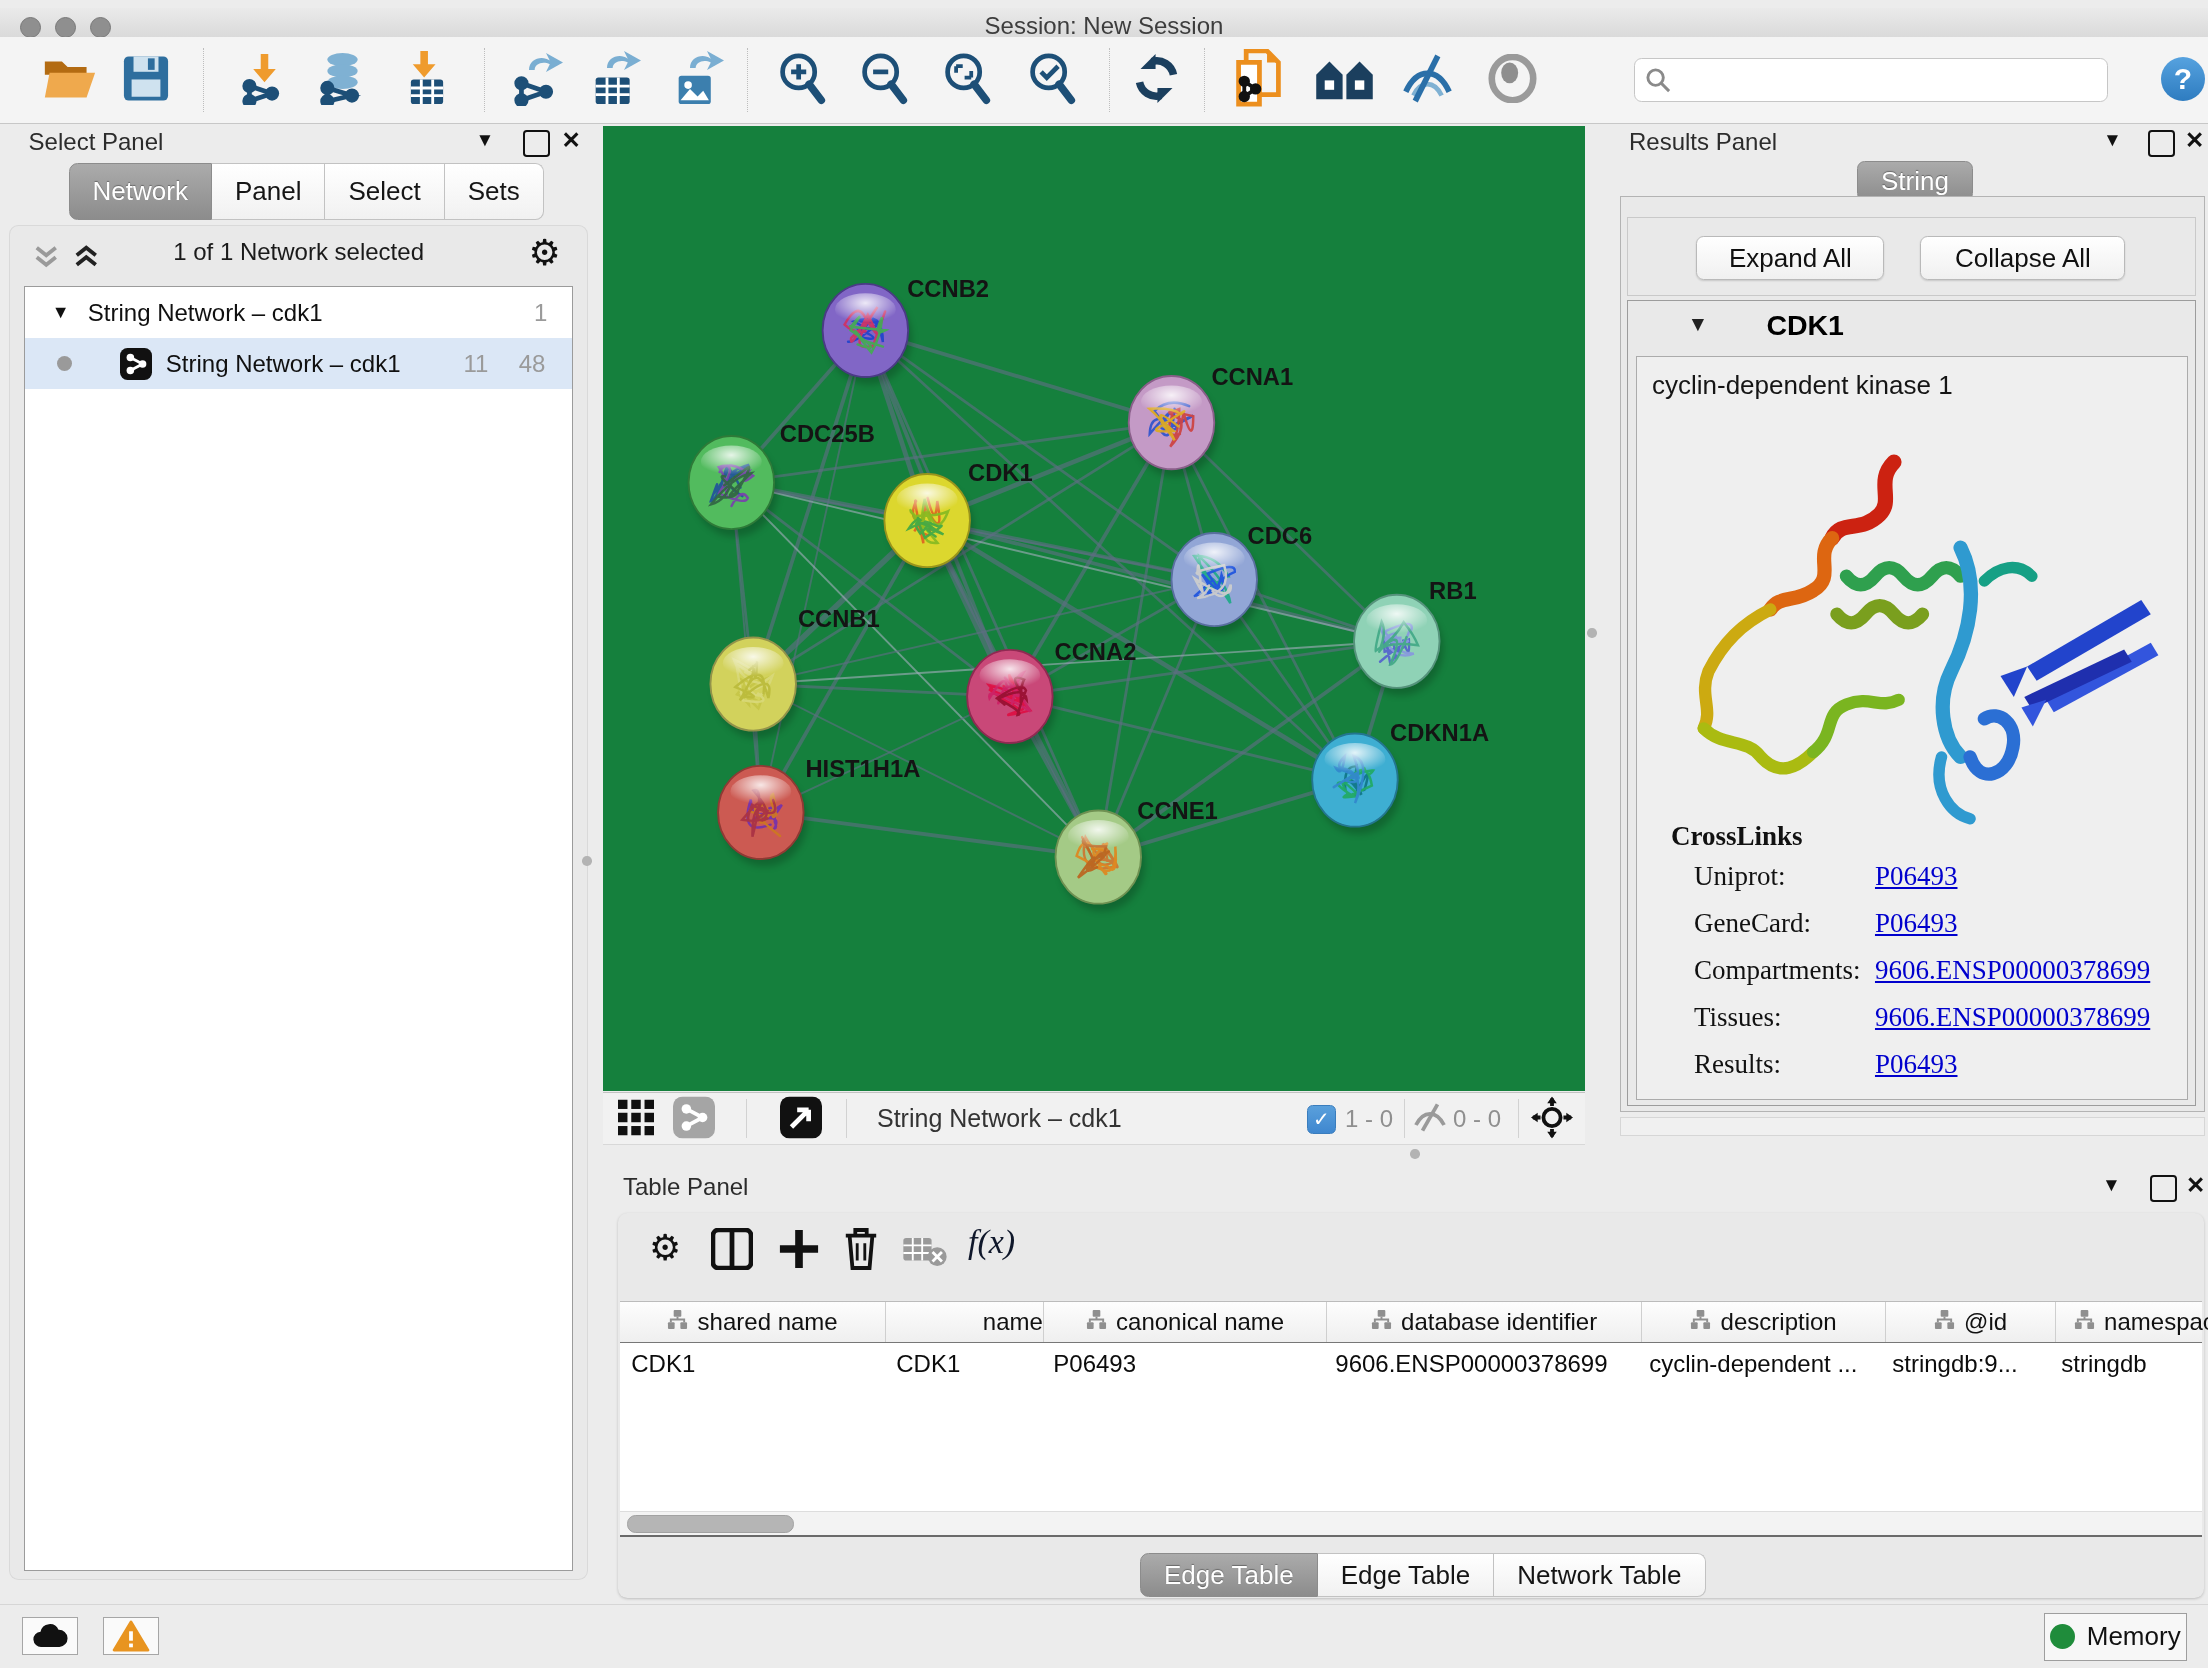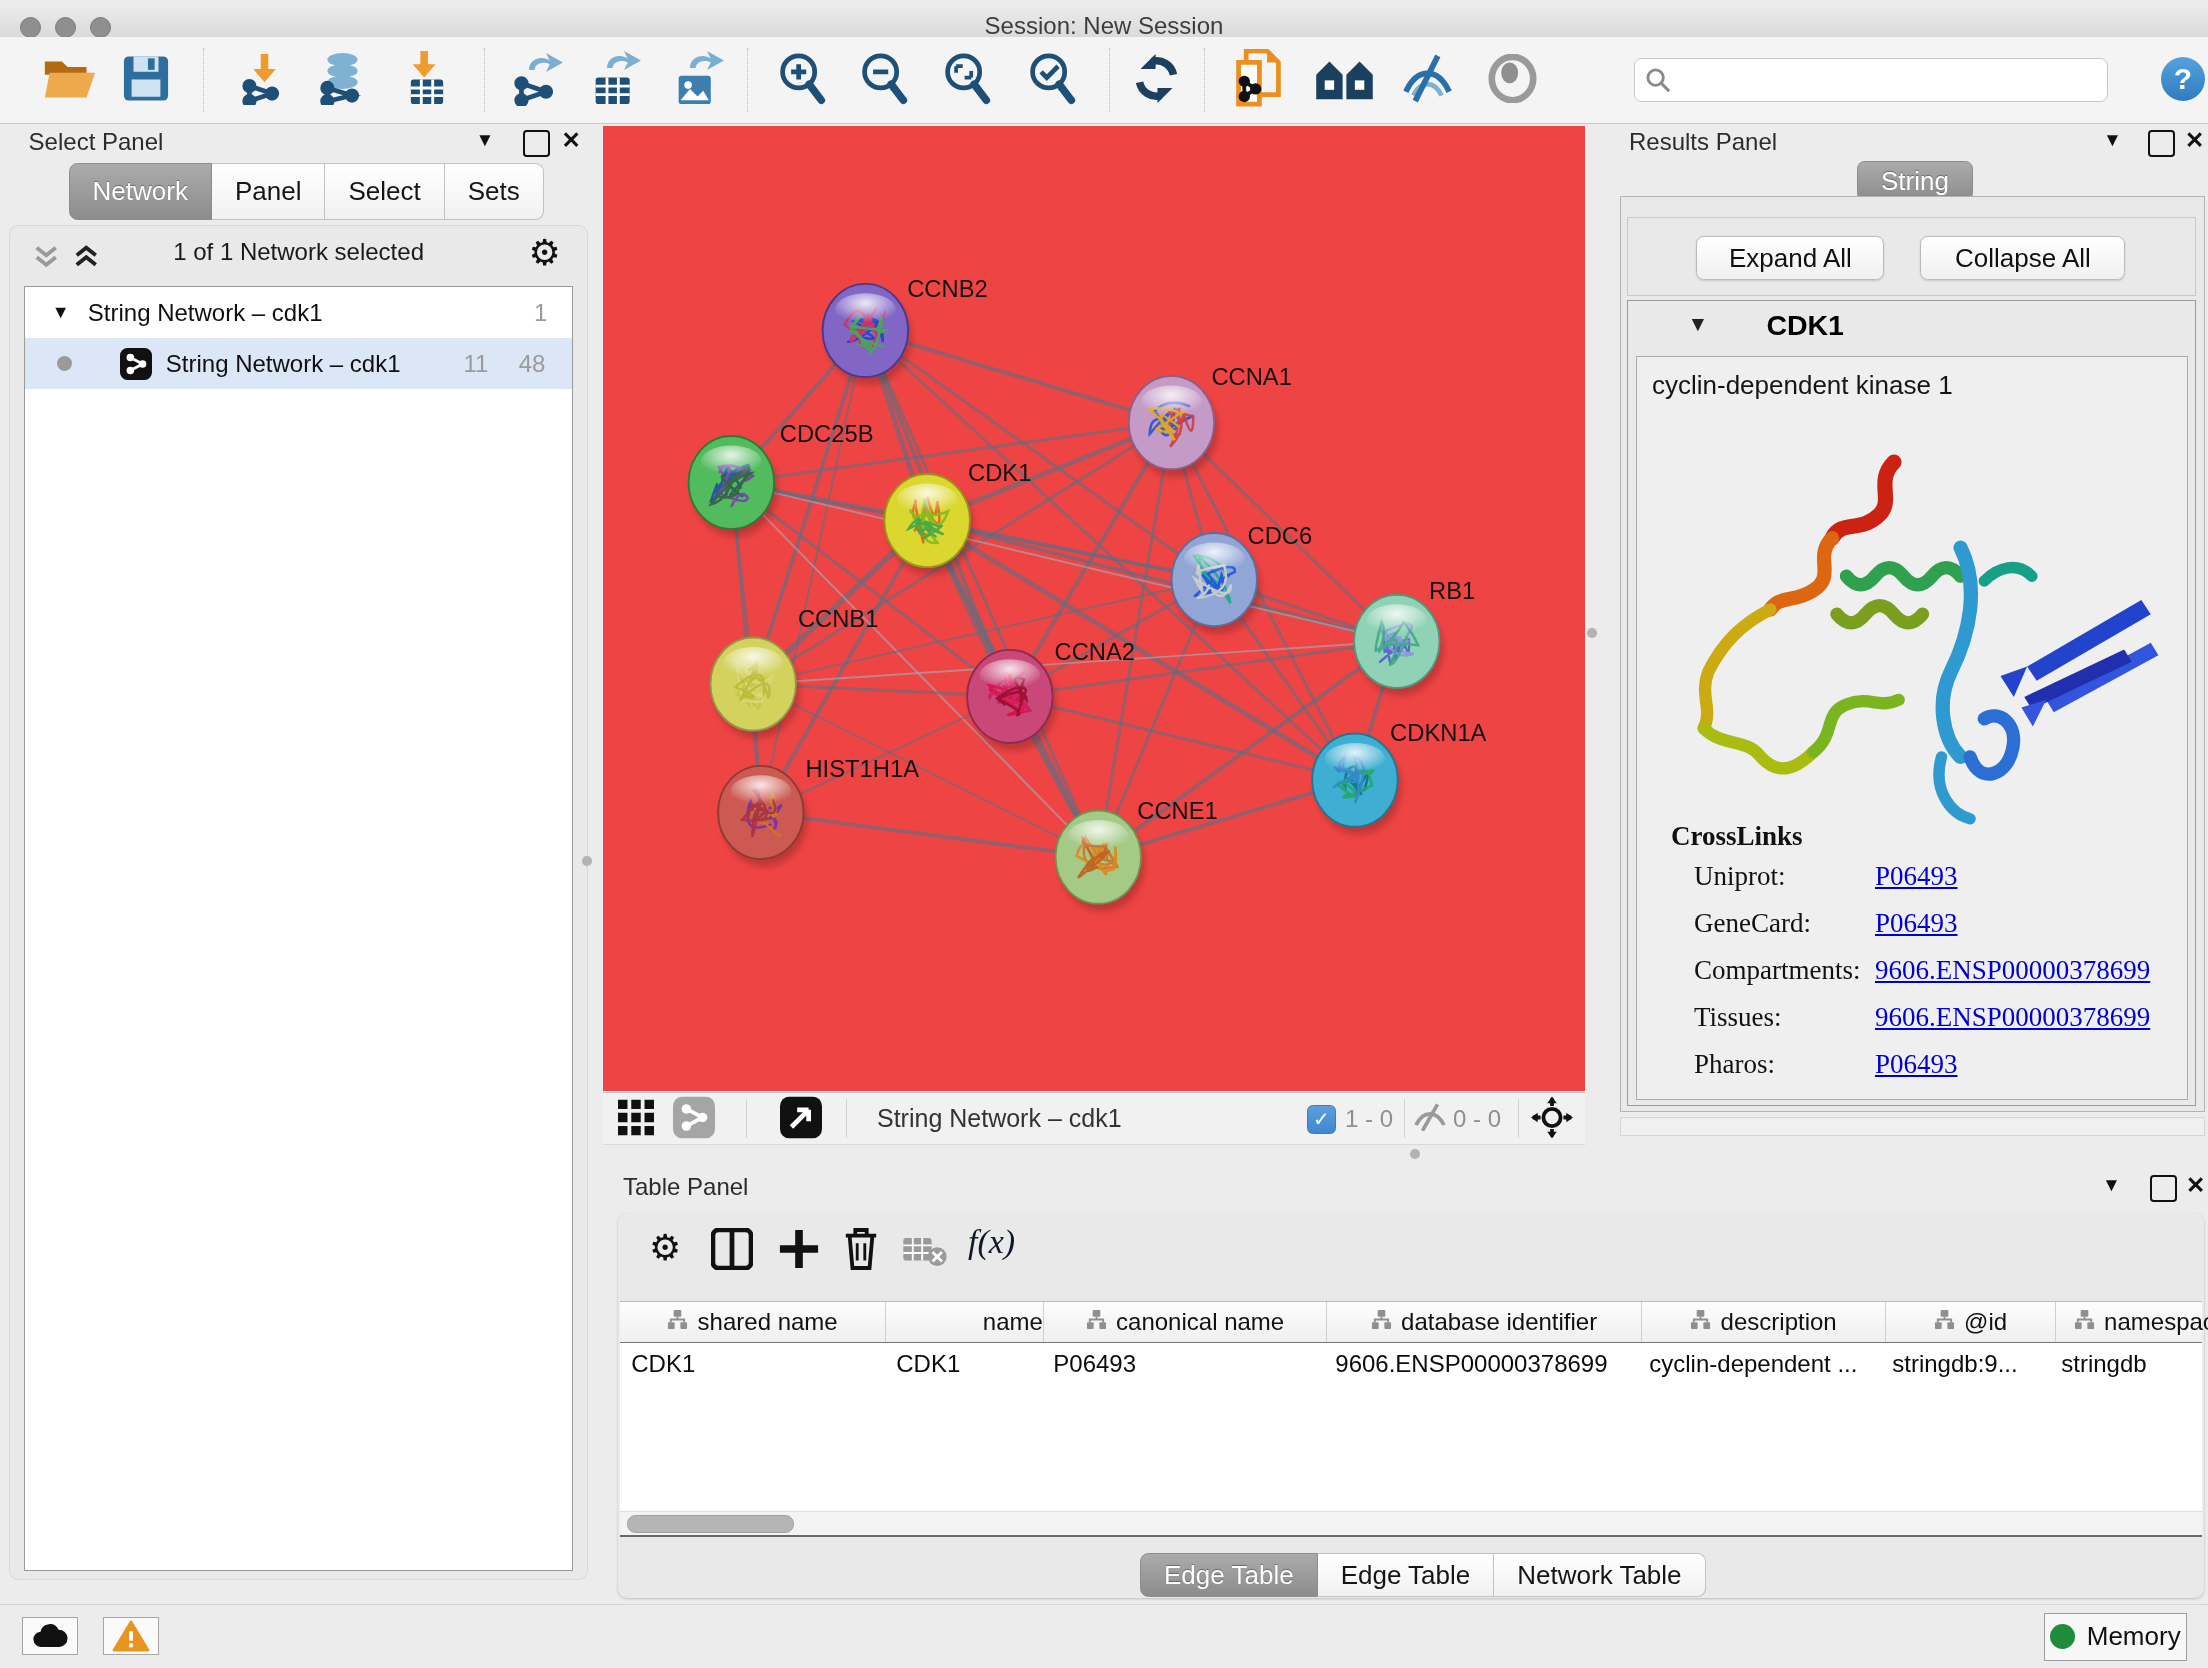--- a/index.html
+++ b/index.html
@@ -38,21 +38,21 @@
   
   .cpanel{position:absolute;left:7.6px;top:126px;width:582px;height:1454px;}
   .cp-box{position:absolute;left:1.9px;right:1.9px;top:99px;bottom:0;background:#e9e9e9;
     border-radius:9.5px;box-shadow:0 0 0 1px #d9d9d9 inset;}
   .cp-tree{position:absolute;left:14.3px;right:14.3px;top:61px;bottom:9.5px;background:#fff;
     border:1.9px solid #9b9b9b;overflow:hidden;}
   .treerow{position:relative;height:51px;font-size:24px;color:#101010;}
   .treerow.selected{background:#dbe7f6;}
   .tnum{position:absolute;top:0;line-height:51px;color:#9a9a9a;}
   
-  .canvas{position:absolute;left:603px;top:126px;width:982px;height:965px;background:#ef4444;}
+  .canvas{position:absolute;left:603px;top:126px;width:982px;height:965px;background:#15803d;font-weight:bold;}
   .canvasbar{position:absolute;left:603px;top:1092px;width:982px;height:51px;background:#f1f1f1;
     border-top:1.9px solid #c2c2c2;border-bottom:1px solid #d8d8d8;}
   .cb-sep{position:absolute;top:5.7px;bottom:5.7px;border-left:1px solid #d2d2d2;}
   .cb-title{position:absolute;left:274px;top:0;line-height:51px;font-size:25px;color:#333;}
   .cb-badge{position:absolute;top:0;line-height:51px;font-size:24px;color:#8f8f8f;}
   .checkbox{position:absolute;top:12.4px;width:27px;height:27px;border-radius:5.7px;
     background:linear-gradient(#5aa0dc,#3f87cf);border:1px solid #3a7dbd;color:#fff;
     font-size:20px;text-align:center;line-height:27px;}
   
   .rpanel{position:absolute;left:1614px;top:126px;width:594px;height:1041px;}
@@ -564,21 +564,21 @@
               </div>
               <div class="xl" style="display: flex; margin-bottom: 16px;">
                 <span style="width: 181px;">Compartments:</span>
                 <a href="#">9606.ENSP00000378699</a>
               </div>
               <div class="xl" style="display: flex; margin-bottom: 16px;">
                 <span style="width: 181px;">Tissues:</span>
                 <a href="#">9606.ENSP00000378699</a>
               </div>
               <div class="xl" style="display: flex; margin-bottom: 16px;">
-                <span style="width: 181px;">Pharos:</span>
+                <span style="width: 181px;">Results:</span>
                 <a href="#">P06493</a>
               </div>
             </div>
         </div>
       </div>
     </div>
     <div class="r-scroll"></div>
   </div>
 
   <div class="tpanel">

